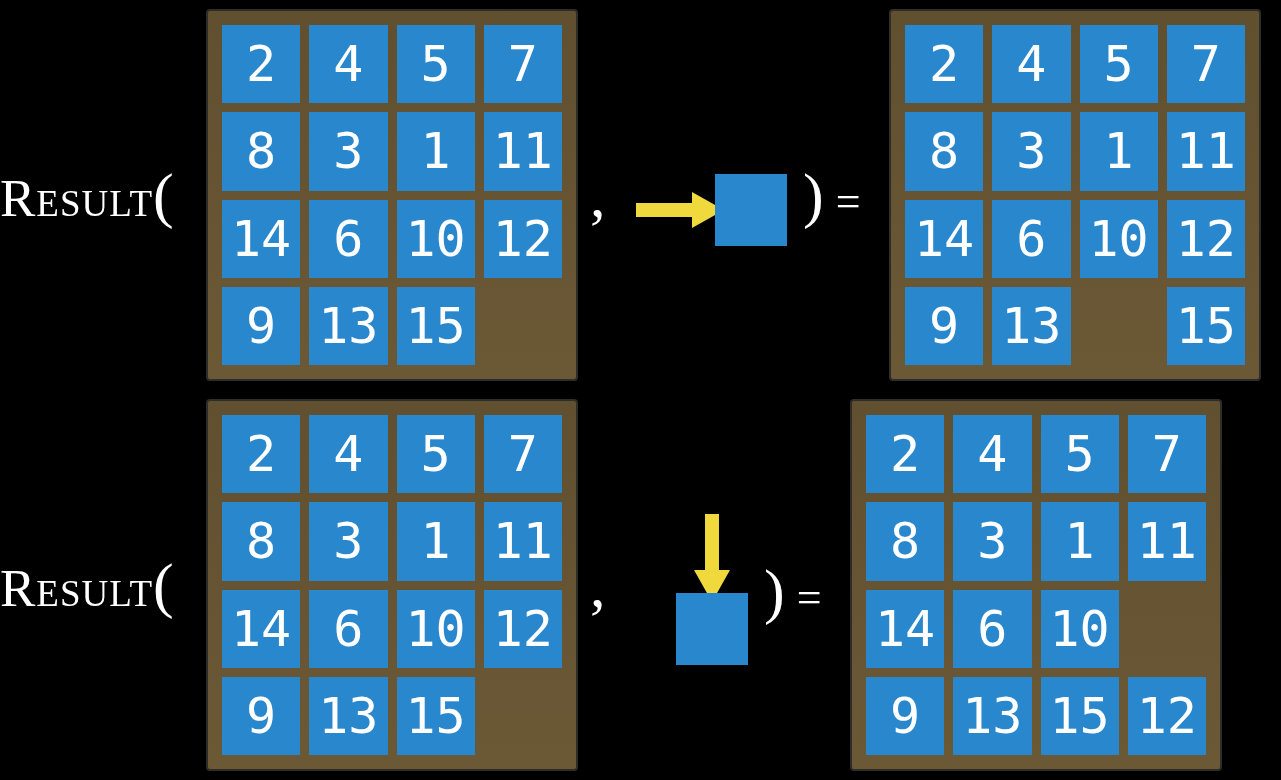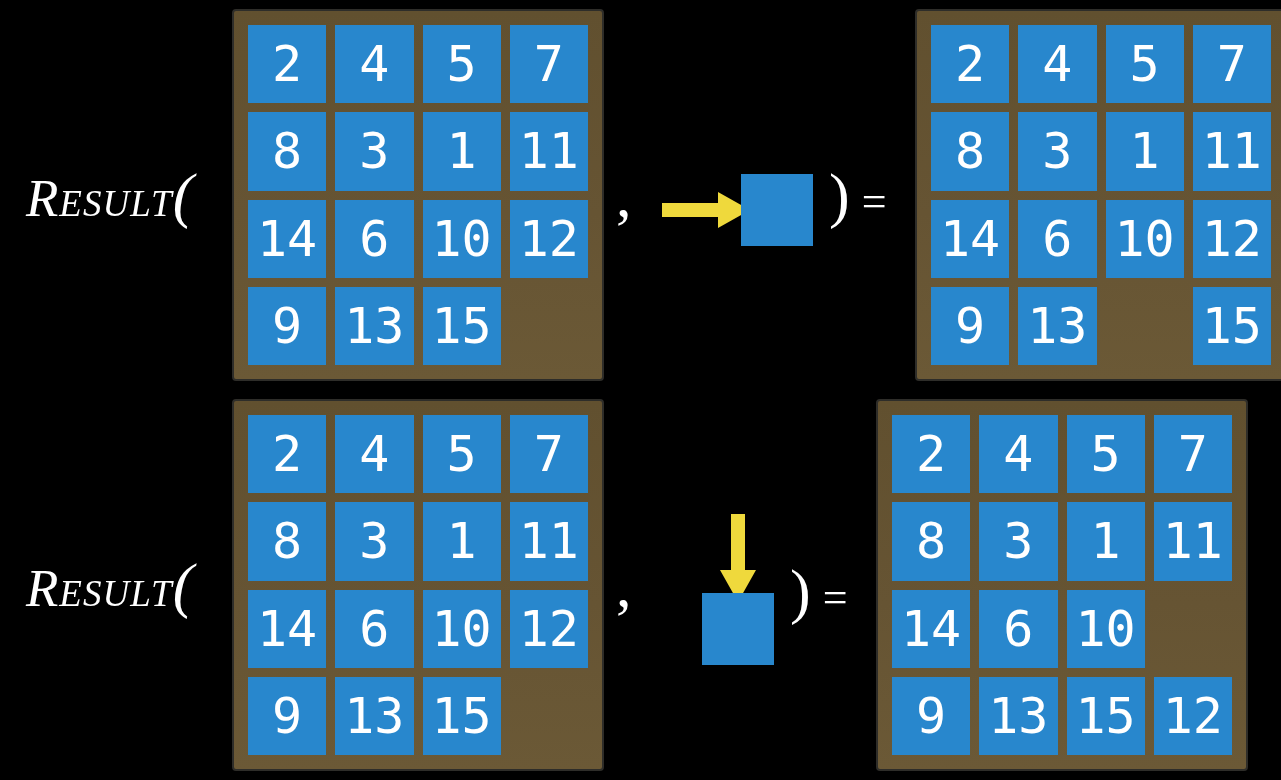--- a/index.html
+++ b/index.html
@@ -23,24 +23,22 @@
   }
   .row {
     height: 390px;
     display: flex;
     align-items: center;
   }
   
   .func {
     flex: 0 0 auto;
     width: 196px;
-    margin-left: 26px;
     line-height: 1;
     white-space: nowrap;
-    font-style: italic;
   }
   .fname {
     font-size: 53px;
     font-variant: small-caps;
     letter-spacing: 1px;
   }
   .paren {
     font-size: 62px;
     font-weight: 400;
   }

